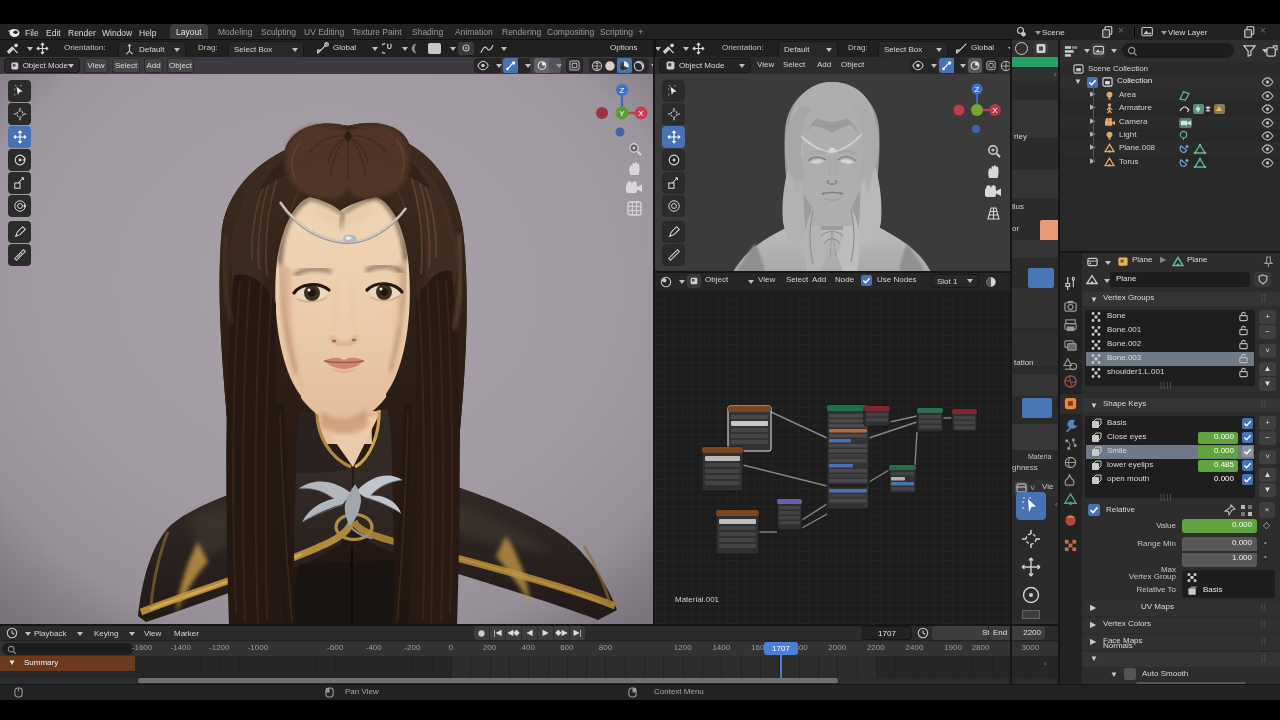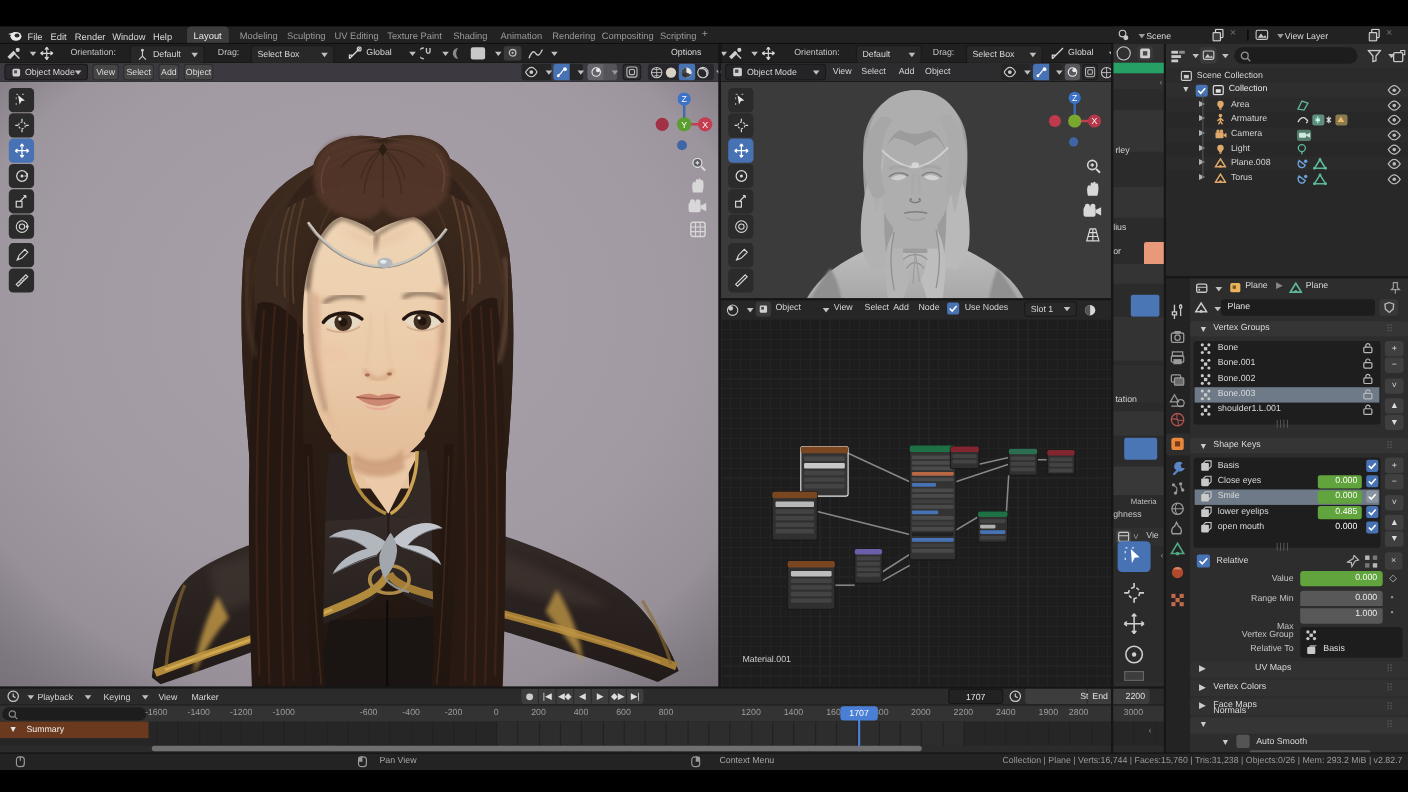--- a/index.html
+++ b/index.html
@@ -1479,21 +1479,20 @@
     <svg class="abs" style="left:325px;top:2px;" width="9" height="11" viewBox="0 0 10 12">
         <rect x="1" y="1" width="8" height="10" rx="3" fill="none" stroke="#9a9a9a" stroke-width="1.2"></rect>
         <rect x="1" y="1" width="4" height="5" fill="#9a9a9a"></rect>
       </svg>
     <span class="abs" style="left:345px;top:2px;color:#a8a8a8;">Pan View</span>
     <svg class="abs" style="left:628px;top:2px;" width="9" height="11" viewBox="0 0 10 12">
         <rect x="1" y="1" width="8" height="10" rx="3" fill="none" stroke="#9a9a9a" stroke-width="1.2"></rect>
         <rect x="5" y="1" width="4" height="5" fill="#9a9a9a"></rect>
       </svg>
     <span class="abs" style="left:654px;top:2px;color:#a8a8a8;">Context Menu</span>
-    <span class="abs" style="left:0;top:2px;width:1275px;text-align:right;color:#9a9a9a;">Collection | Plane | Verts:16,744 | Faces:15,760 | Tris:31,238 | Objects:0/26 | Mem: 293.2 MiB | v2.82.7</span>
   </div>
 
   <div class="abs" style="left:653px;top:40px;width:2px;height:585px;background:#161616;"></div>
   <div class="abs" style="left:1010px;top:40px;width:2px;height:645px;background:#161616;"></div>
   <div class="abs" style="left:1058px;top:40px;width:2px;height:645px;background:#161616;"></div>
   <div class="abs" style="left:655px;top:271px;width:355px;height:2px;background:#161616;"></div>
   <div class="abs" style="left:0;top:624px;width:1060px;height:2px;background:#161616;"></div>
   <div class="abs" style="left:1060px;top:251px;width:220px;height:2px;background:#161616;"></div>
   <div class="abs" style="left:0;top:684px;width:1280px;height:1px;background:#141414;"></div>
   <div class="abs" style="left:0;top:39px;width:1012px;height:1px;background:#101010;"></div>

